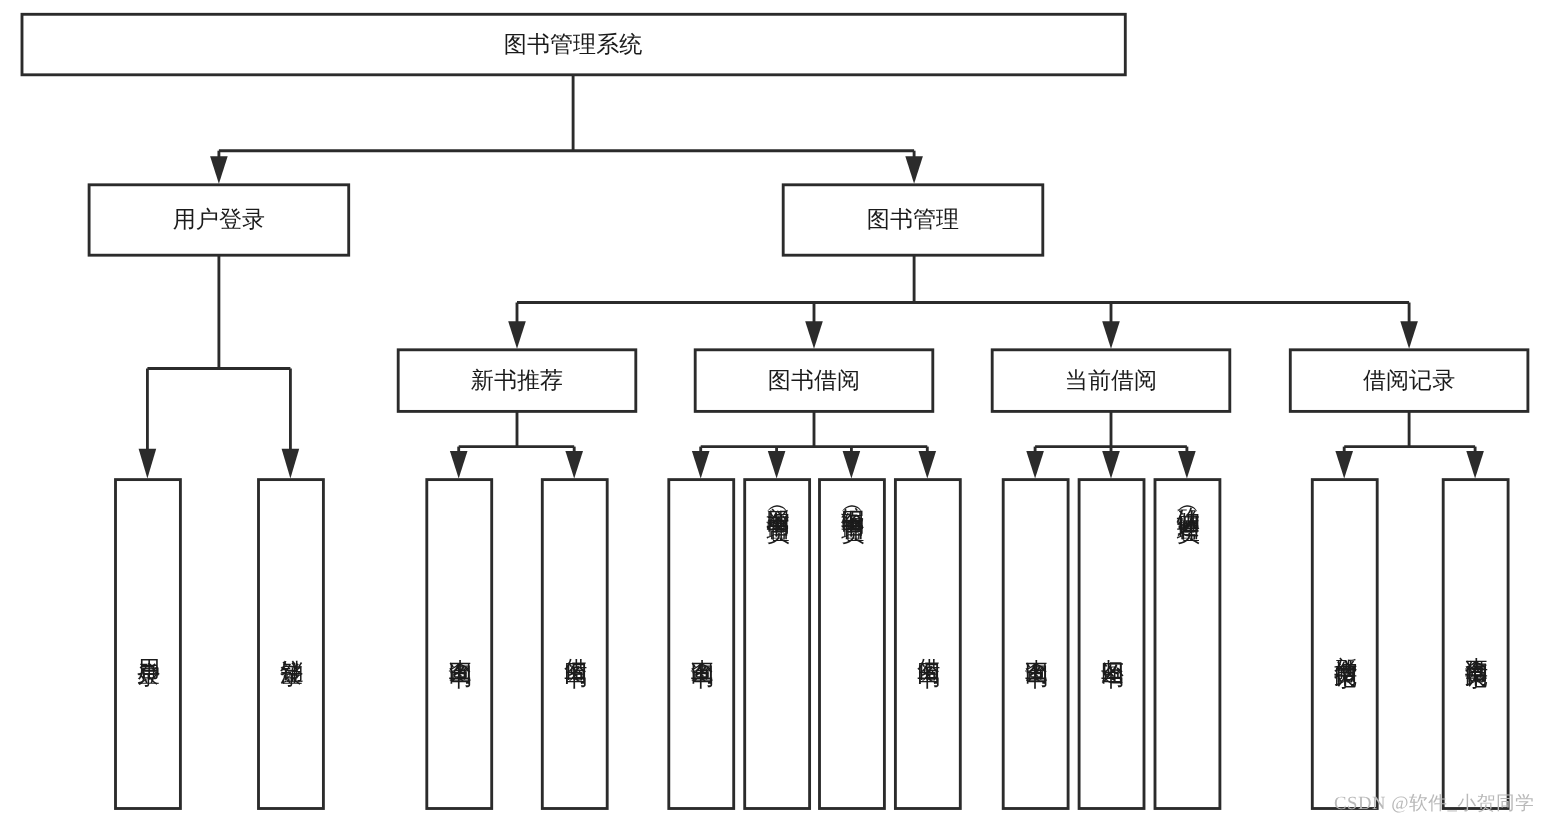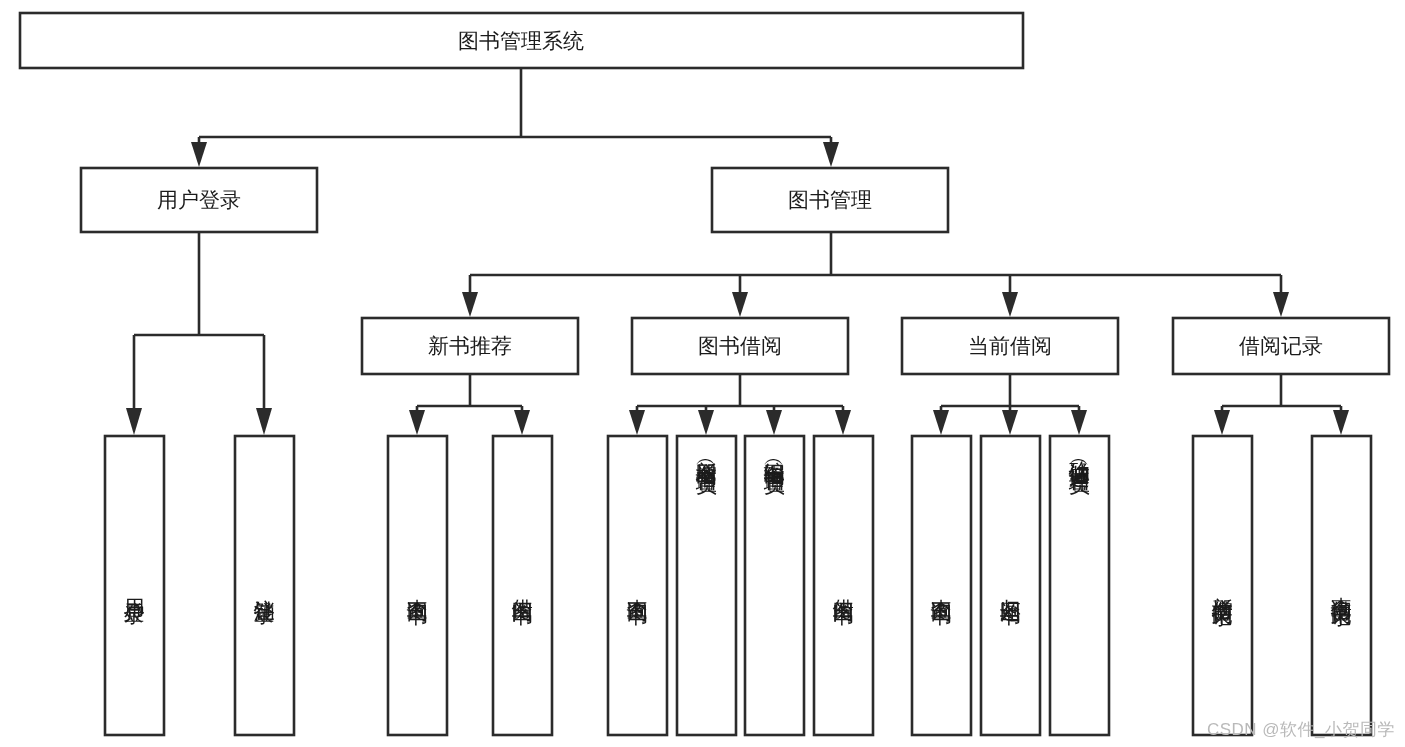--- a/index.html
+++ b/index.html
@@ -61,21 +61,21 @@
     font-size: 21px;
     line-height: 1.32;
     color: #1b1b1b;
     letter-spacing: 2px;
     white-space: nowrap;
   }
   .watermark {
     position: absolute;
     right: 10px;
     bottom: 6px;
-    font-family: Liberation Sans, sans-serif;
+    font-family: Liberation Serif, serif;
     font-size: 17px;
     color: #b9b9b9;
     letter-spacing: 0.5px;
     white-space: nowrap;
   }
 </style>
 </head>
 <body>
 
 <div id="diagram-root">

